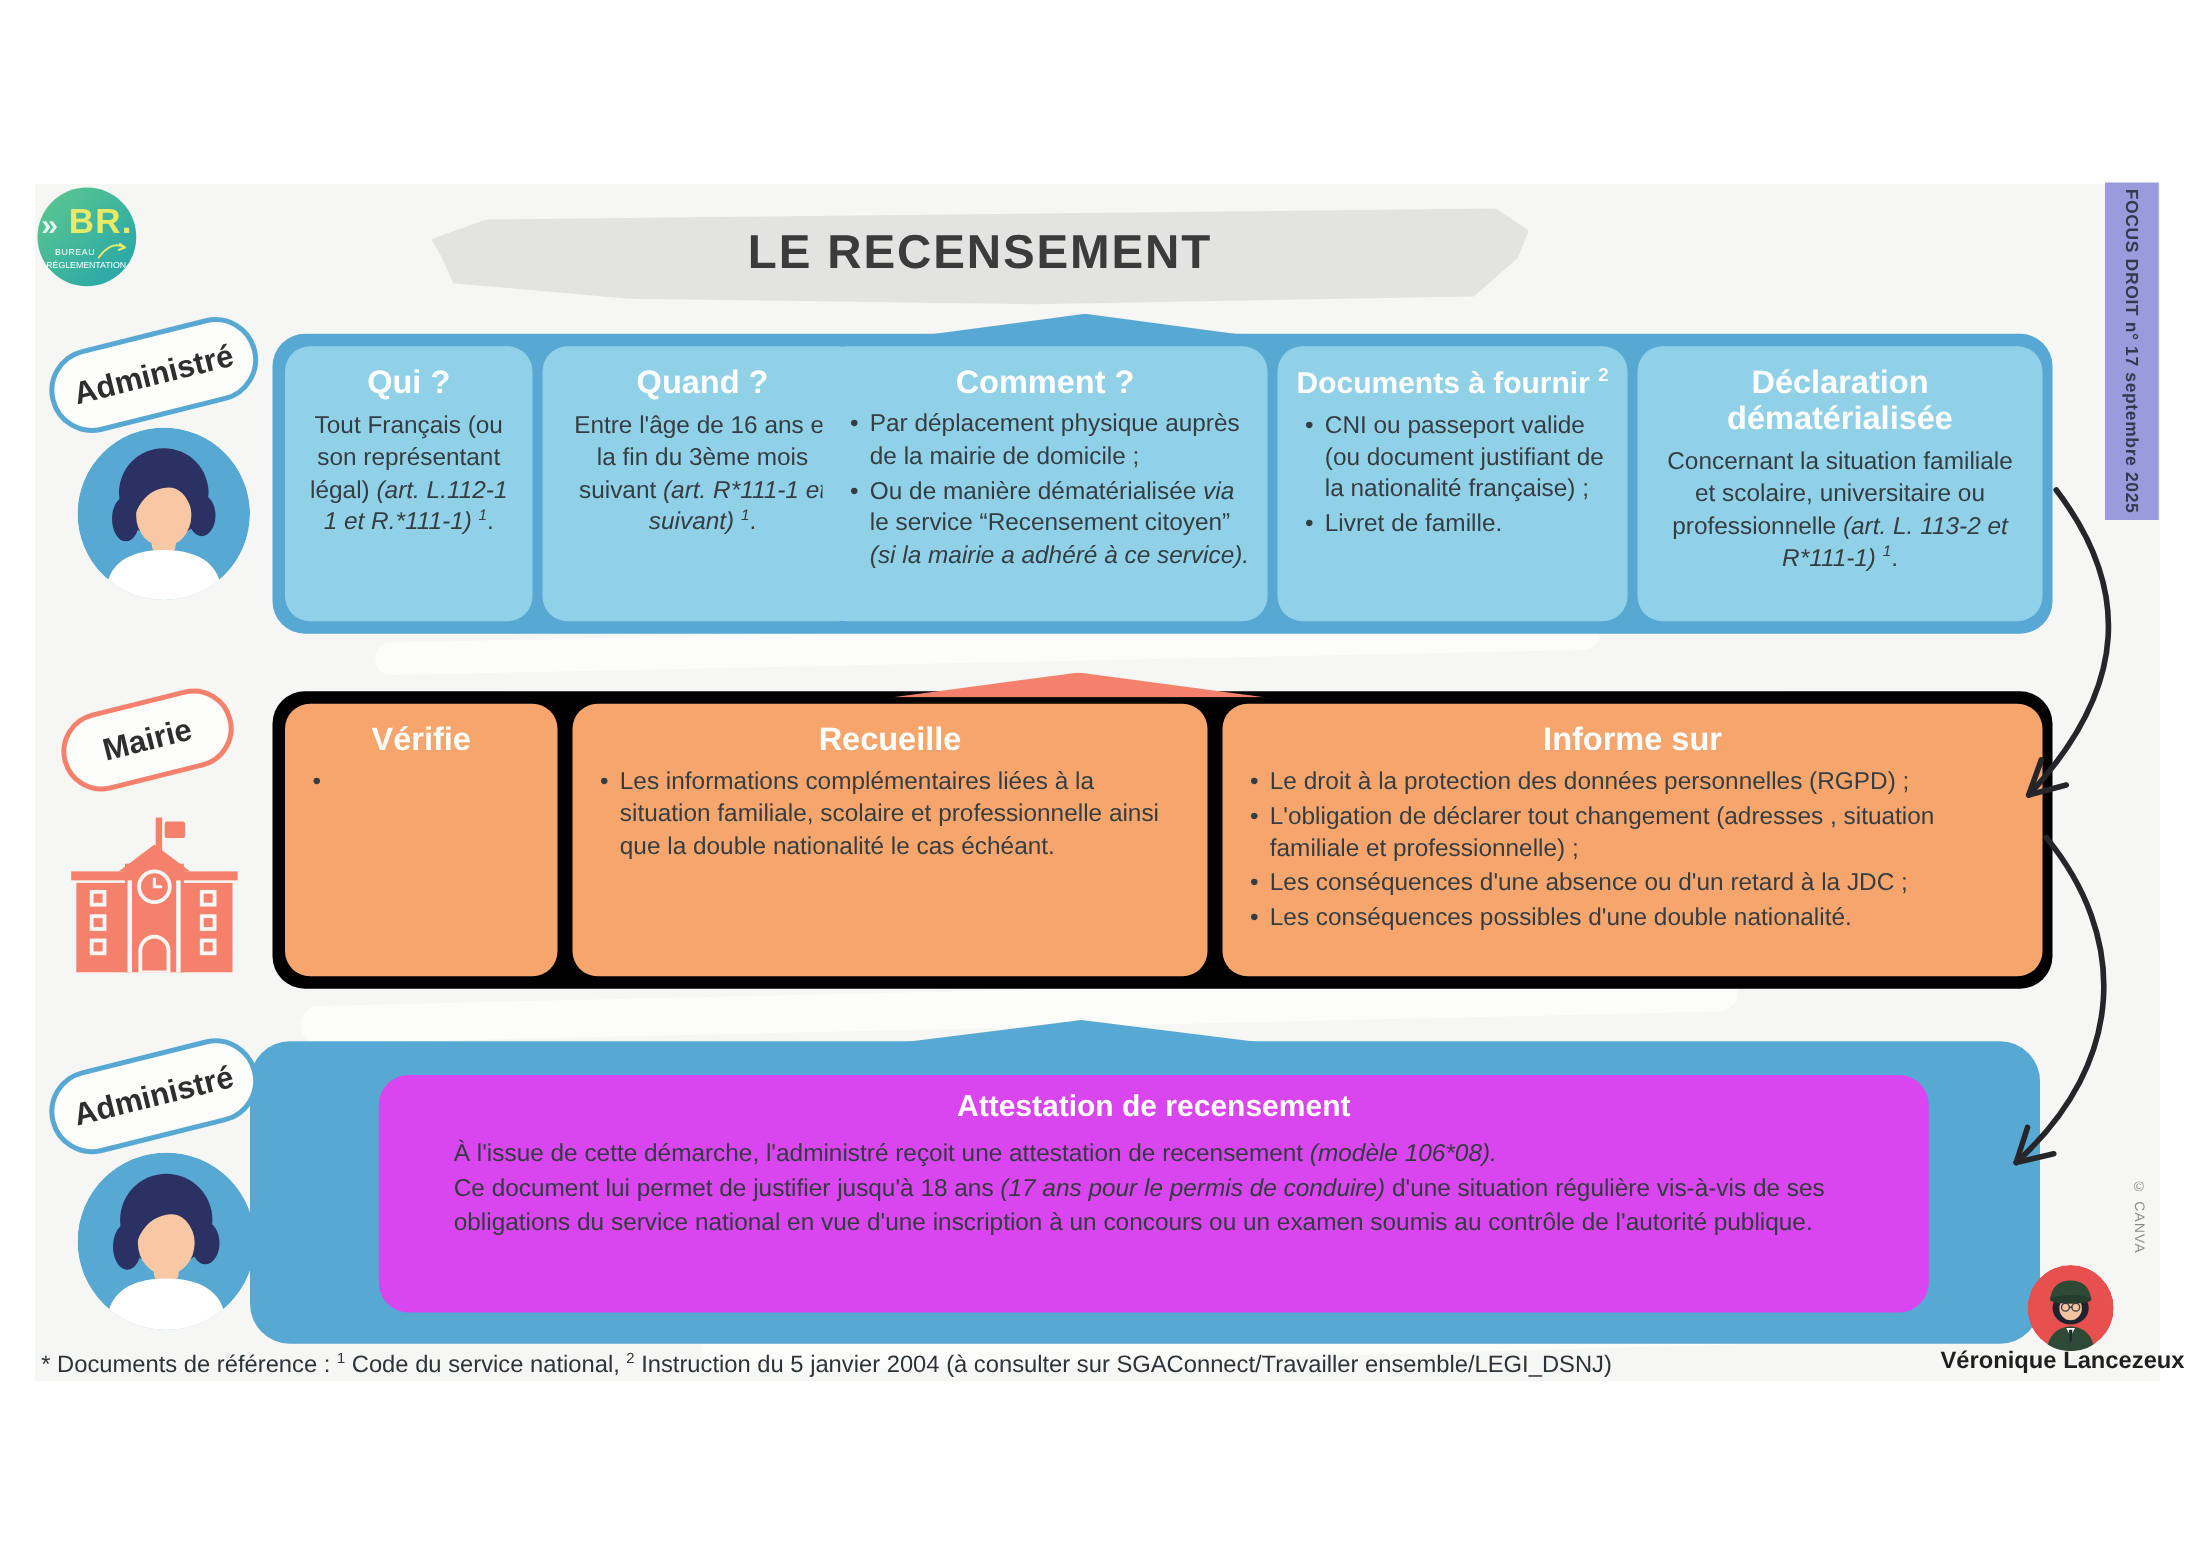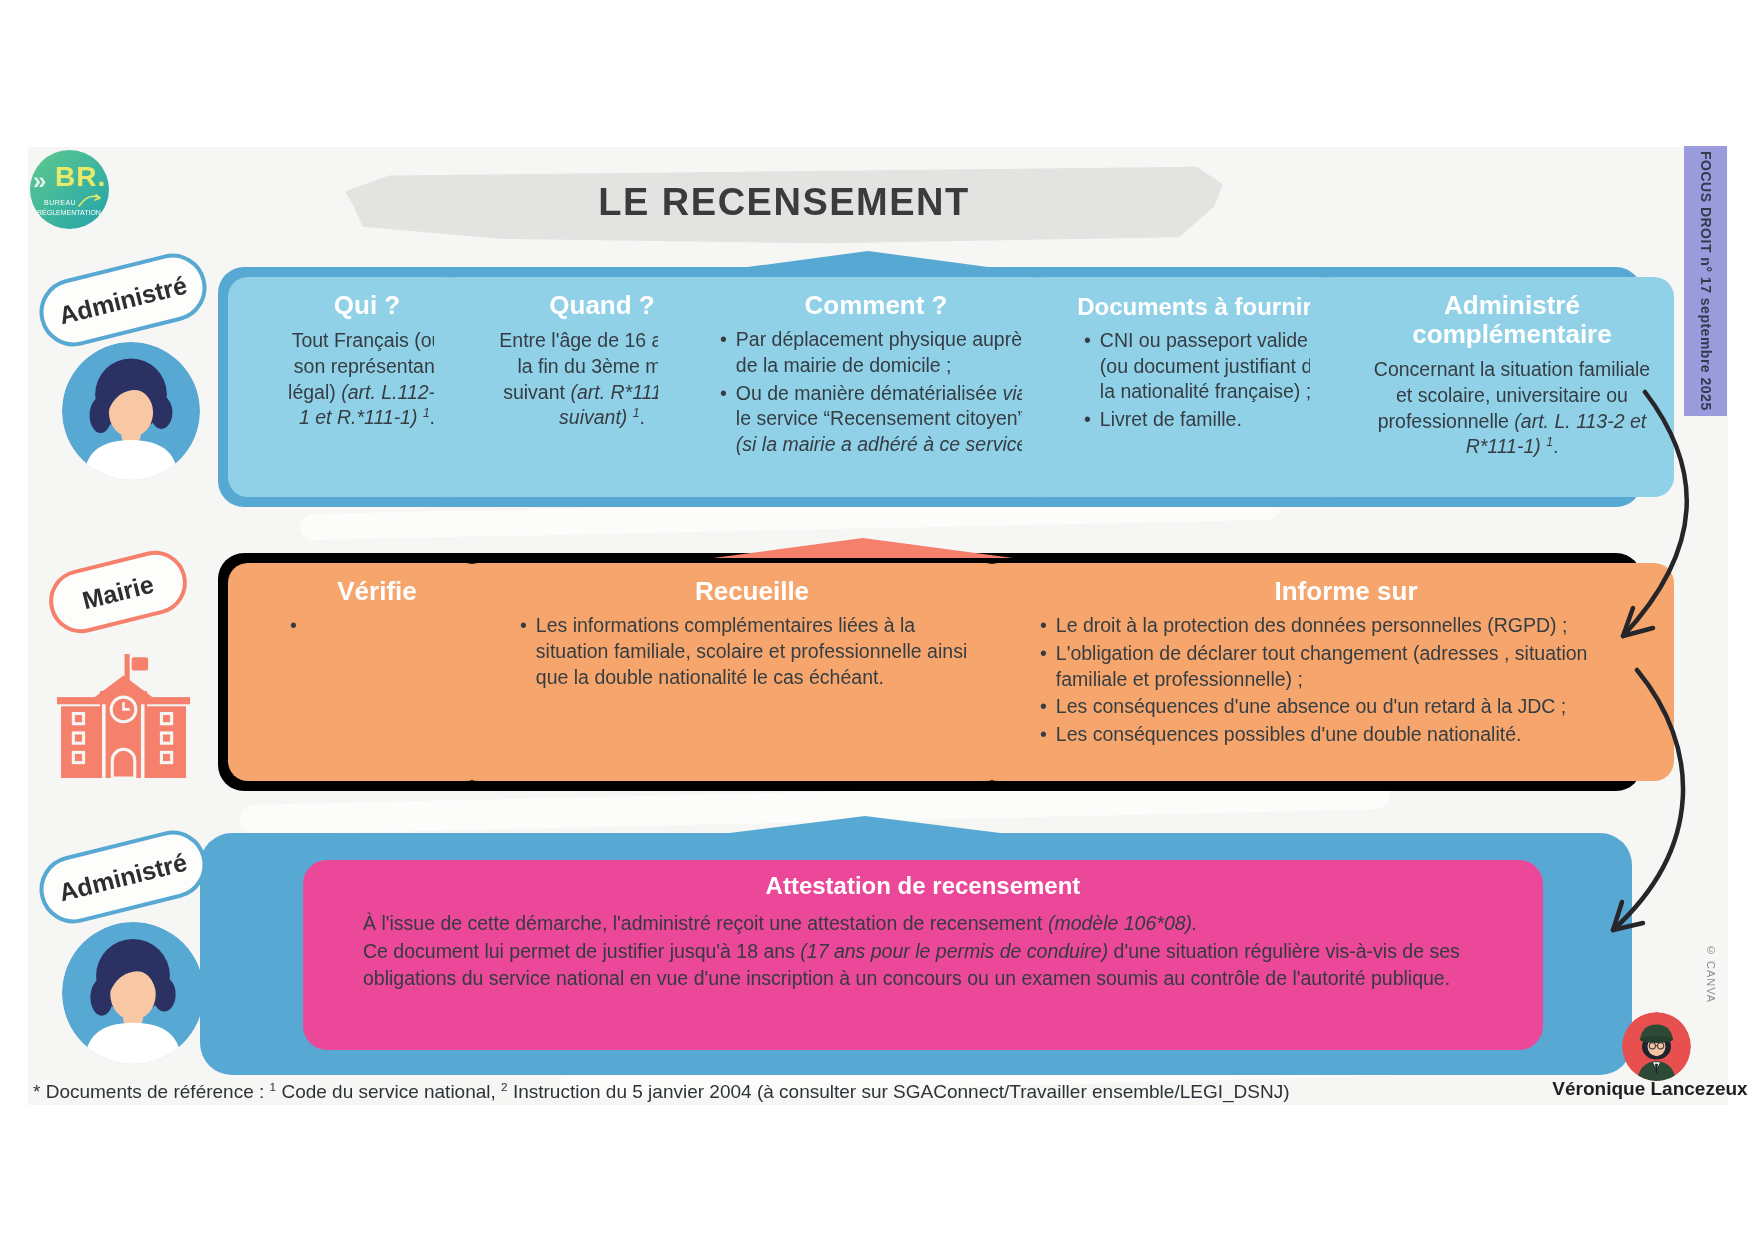--- a/index.html
+++ b/index.html
@@ -51,21 +51,21 @@
   
   .cont{position:absolute;border-radius:26px;z-index:2;}
   .c1{left:218px;top:267px;width:1424px;height:240px;background:#58a8d4;}
   .c2{left:218px;top:553px;width:1424px;height:238px;background:#000000;}
   .c3{left:200px;top:833px;width:1432px;height:242px;background:#58a8d4;border-radius:32px;}
   .bump{position:absolute;height:20px;clip-path:polygon(0 100%,50% 0,100% 100%);}
   .b1{left:500px;top:-16px;width:300px;background:#58a8d4;}
   .b2{left:495px;top:-15px;width:300px;background:#f5806c;}
   .b3{left:505px;top:-17px;width:320px;background:#58a8d4;}
 
-  .ibox{position:absolute;border-radius:20px;top:10px;height:220px;overflow:hidden;padding-left:40px;}
+  .ibox{position:absolute;border-radius:20px;top:10px;height:220px;overflow:hidden;}
   .ib-blue{background:#90d1e8;}
   .ib-orange{background:#f6a66d;top:10px;height:218px;}
   .bx-qui{left:10px;width:198px;}
   .bx-quand{left:216px;width:256px;}
   .bx-comment{left:440px;width:356px;}
   .bx-docs{left:804px;width:280px;}
   .bx-decl{left:1092px;width:324px;}
   .bx-verifie{left:10px;width:218px;}
   .bx-recueille{left:240px;width:508px;}
   .bx-informe{left:760px;width:656px;}
@@ -74,21 +74,21 @@
   .ititle.sm{font-size:24px;margin-top:16px;}
   .icontent{font-size:19.5px;color:#353d42;line-height:1.32;padding:0 12px;}
   .blk-p{padding:2px 4px;}
   .center-box .blk-p{text-align:center;}
   .blk-li{display:flex;gap:9px;padding:1px 2px 1px 10px;}
   .dot{flex:0 0 auto;}
   .it{font-style:italic;}
   sup{font-size:.62em;}
 
   
-  .att{position:absolute;left:103px;top:27px;width:1240px;height:190px;background:#ec4899;border-radius:24px;}
+  .att{position:absolute;left:103px;top:27px;width:1240px;height:190px;background:#d946ef;border-radius:24px;}
   .att-title{font-weight:700;color:#ffffff;text-align:center;font-size:24px;margin:12px 0 4px;}
   .att-body{font-size:19.5px;line-height:1.42;padding:4px 56px;white-space:pre-line;color:#333b40;}
 
   .arrows{position:absolute;left:1585px;top:378px;z-index:2;}
 
   .footnote{position:absolute;left:33px;top:1080px;width:1430px;font-size:19px;color:#2d3338;z-index:3;}
   .author{position:absolute;left:1545px;top:1078px;width:210px;text-align:center;font-weight:700;
           font-size:19px;color:#1f1f1f;z-index:3;}
 </style>
 </head>
@@ -170,21 +170,21 @@
             <span class="dot">•</span>
             <div class="btx"><span>CNI ou passeport valide (ou document justifiant de la nationalité française) ;</span></div>
           </div>
           <div class="blk blk-li">
             <span class="dot">•</span>
             <div class="btx"><span>Livret de famille.</span></div>
           </div>
         </div>
     </div>
     <div class="ibox ib-blue bx-decl center-box">
-      <div class="ititle"><span>Administré complémentaire</span></div>
+      <div class="ititle"><span>Déclaration dématérialisée</span></div>
       <div class="icontent">
           <div class="blk blk-p"><span>Concernant la situation familiale et scolaire, universitaire ou professionnelle </span><span class="it">(art. L. 113-2 et R*111-1)</span><span class="it"> </span><sup class="it">1</sup><span>.</span></div>
         </div>
     </div>
   </div>
 
   <div class="pill pill-coral p2">
     <span>Mairie</span>
   </div>
   <svg class="building" viewBox="0 0 140 125">

